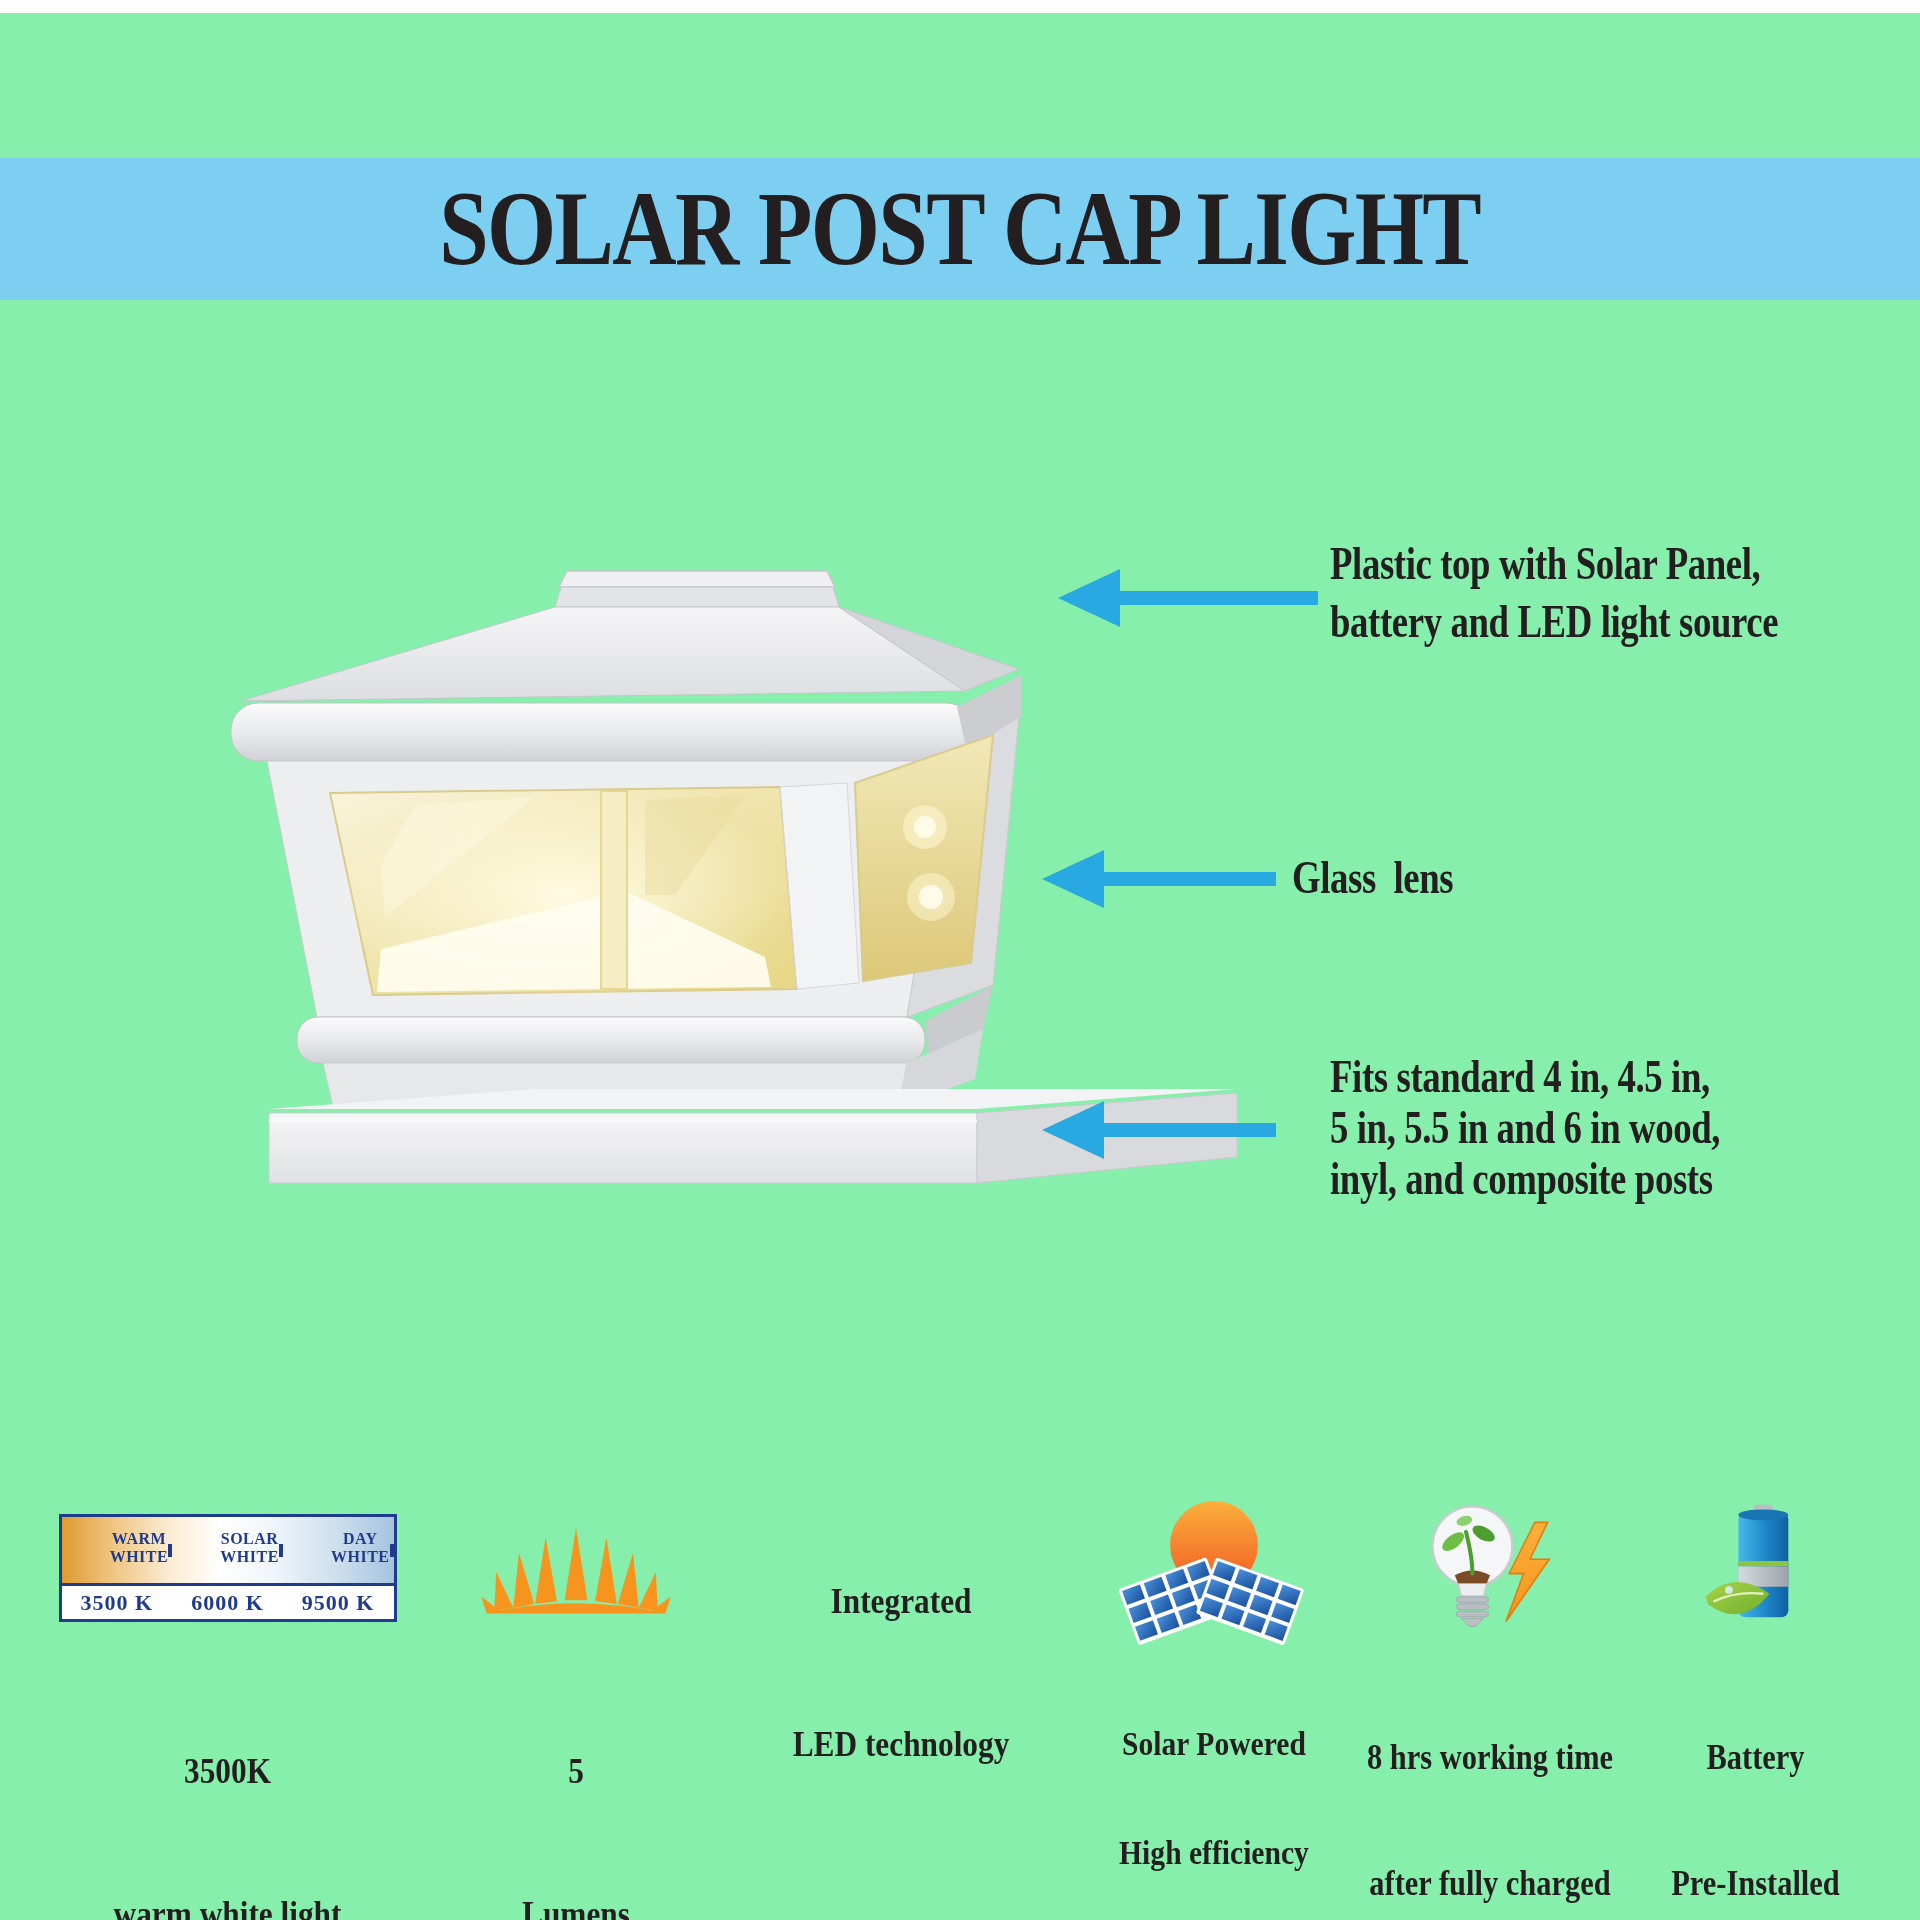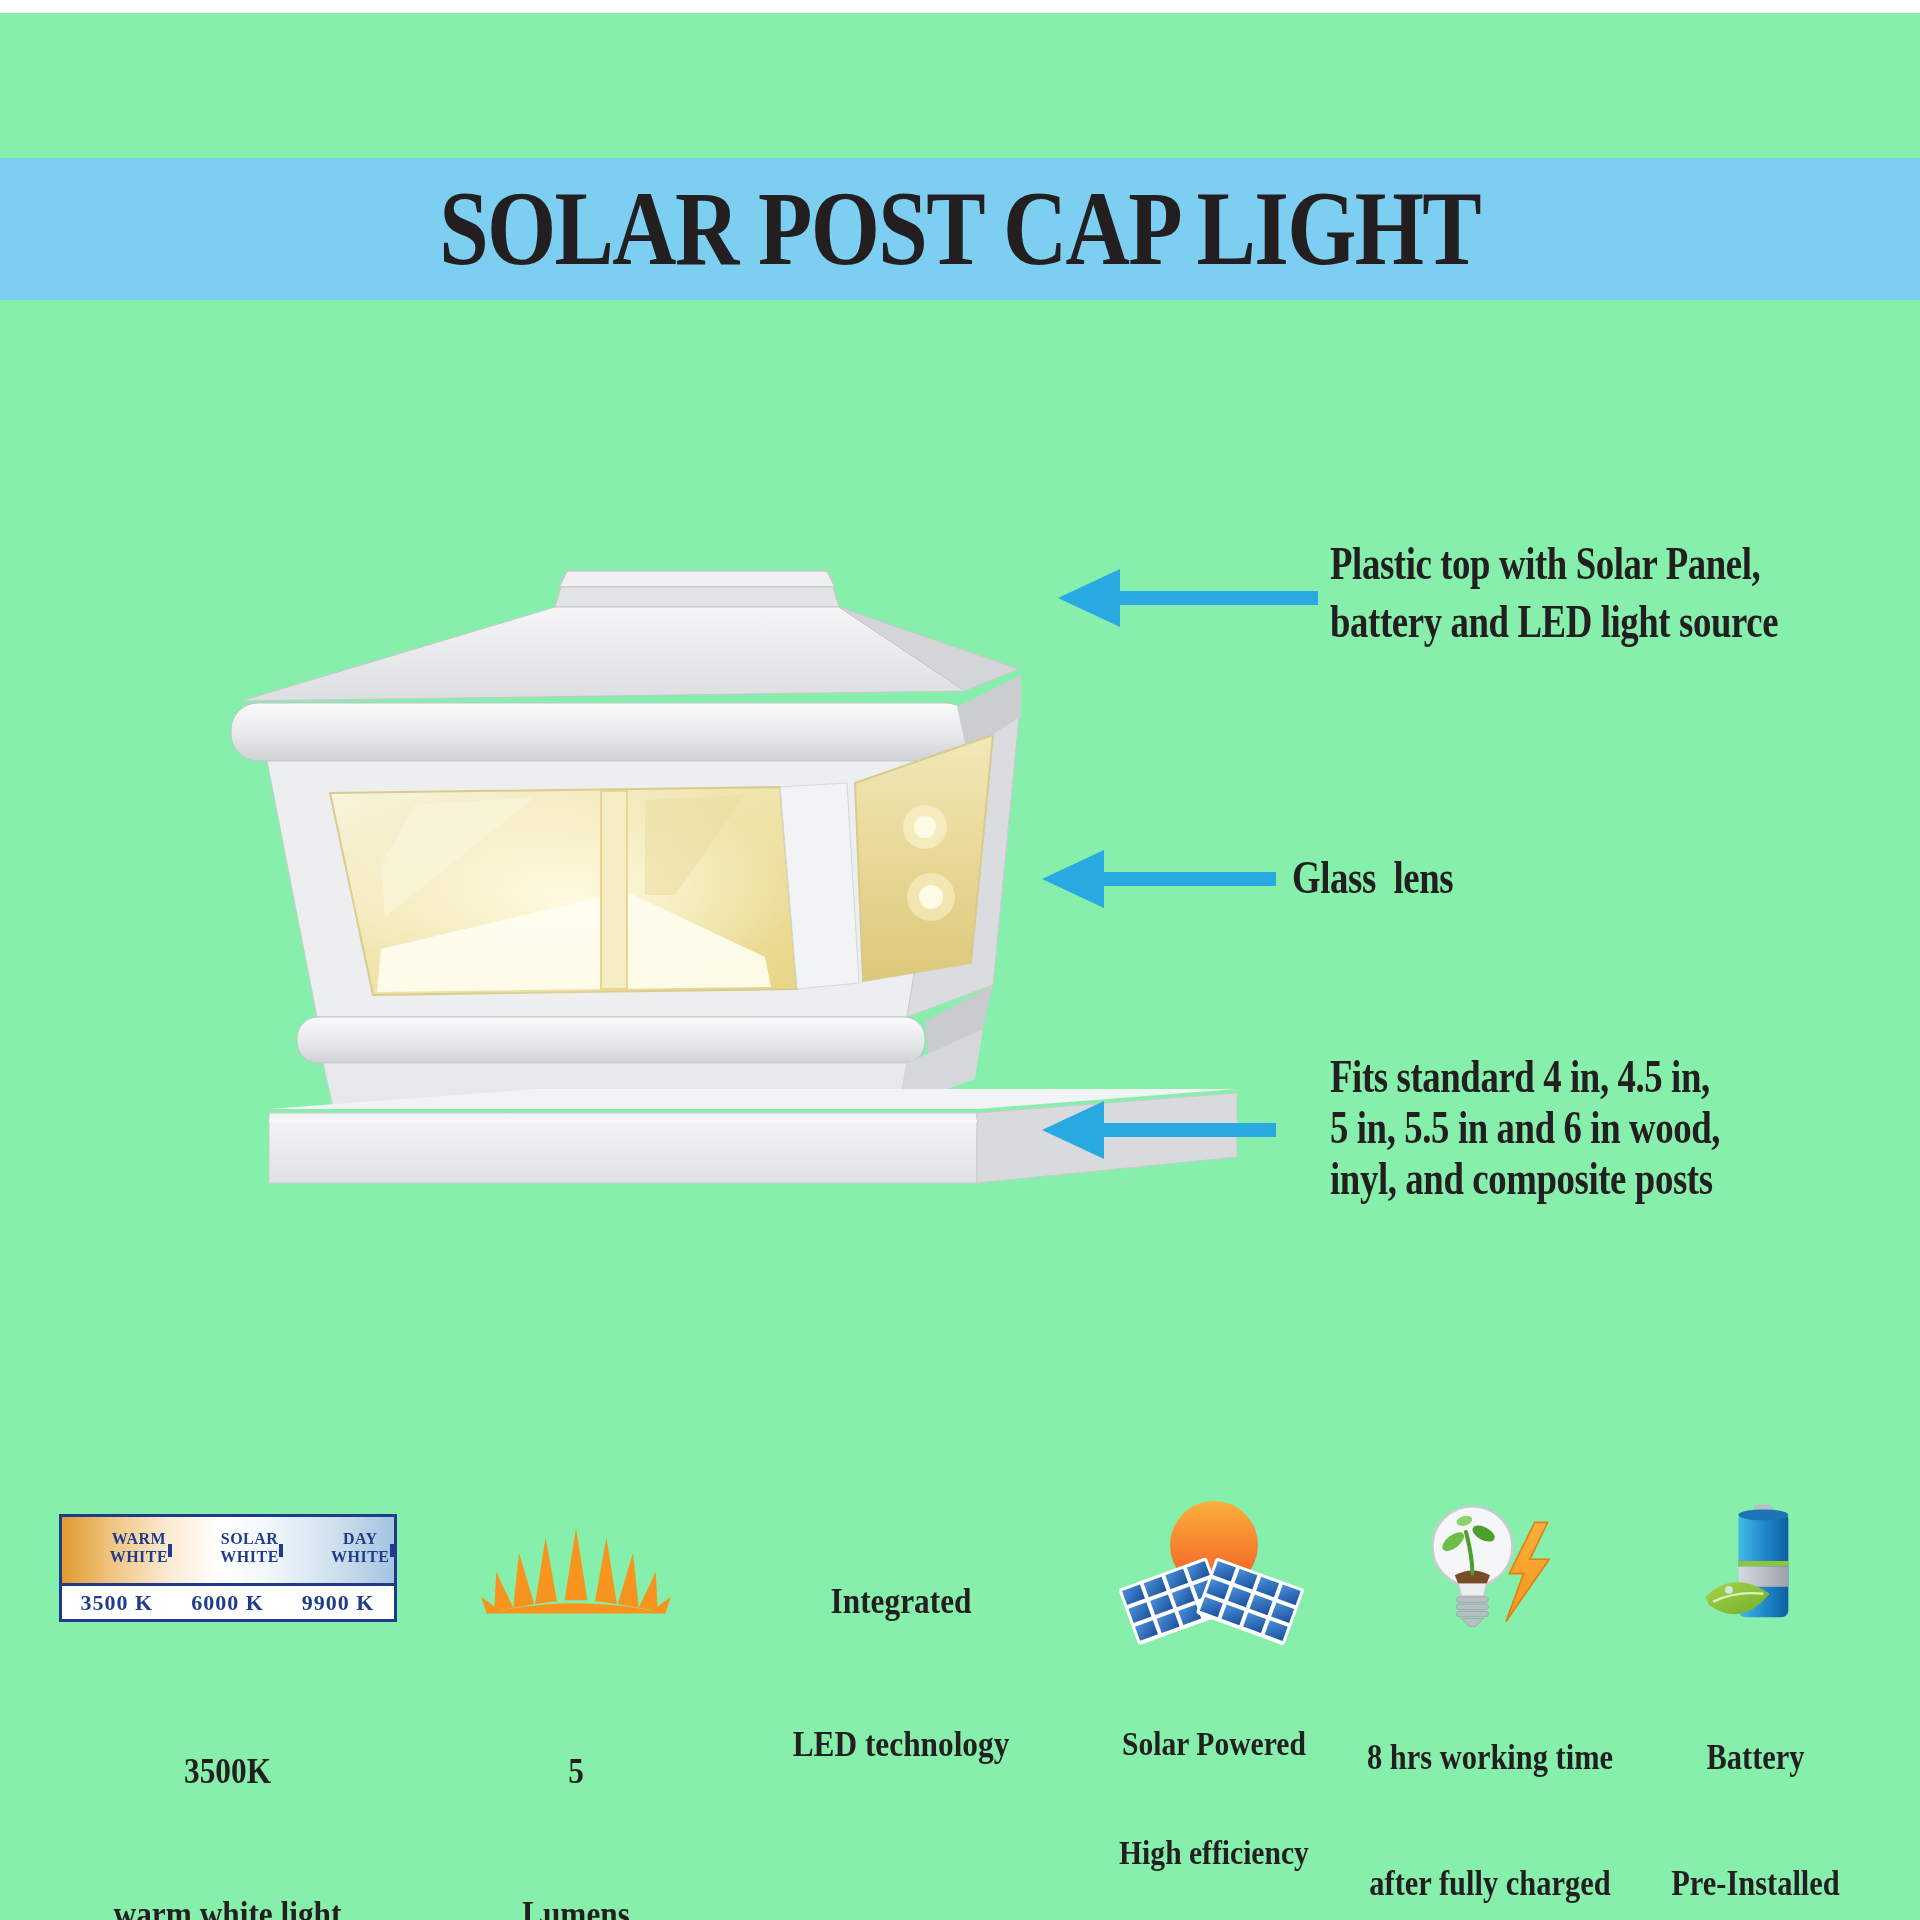--- a/index.html
+++ b/index.html
@@ -167,21 +167,21 @@
             <div class="ts-label">
               <div>DAY</div>
               <div>WHITE</div>
             </div>
             <div class="ts-tick"></div>
           </div>
         </div>
         <div class="ts-kelvins">
           <div class="ts-k">3500 K</div>
           <div class="ts-k">6000 K</div>
-          <div class="ts-k">9900 K</div>
+          <div class="ts-k">9500 K</div>
         </div>
       </div>
     </div>
     <div class="caption">
       <div>3500K</div>
       <div>warm white light</div>
     </div>
   </div>
 
   <div class="feature" style="left:415px;width:322px;">

